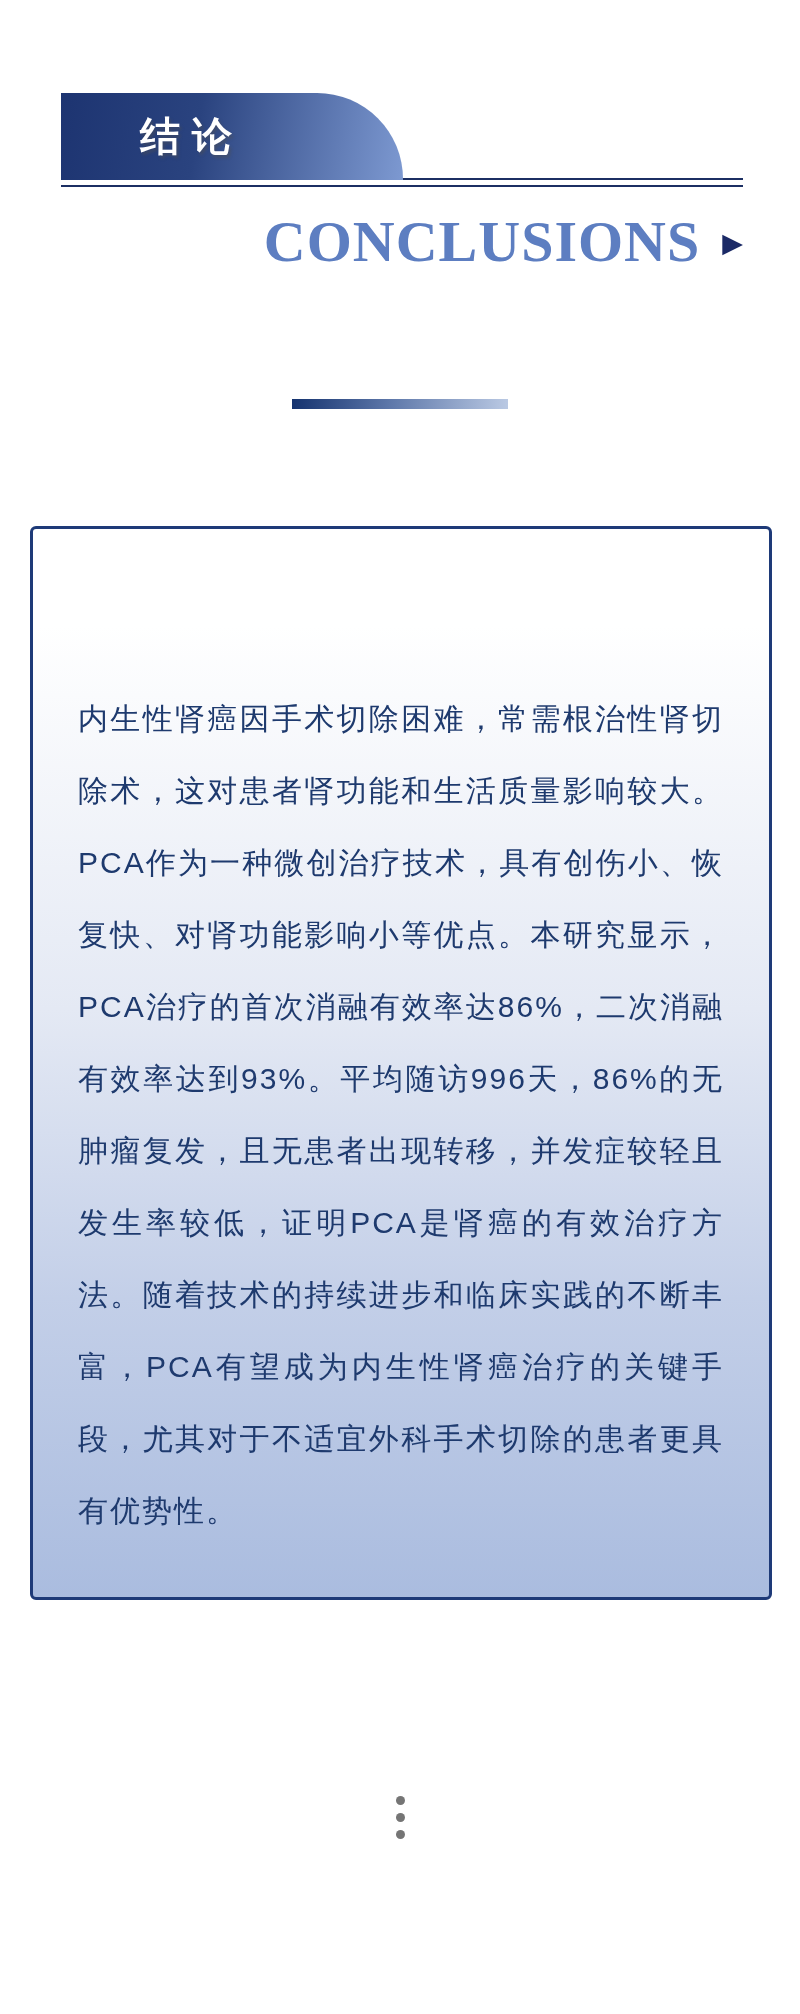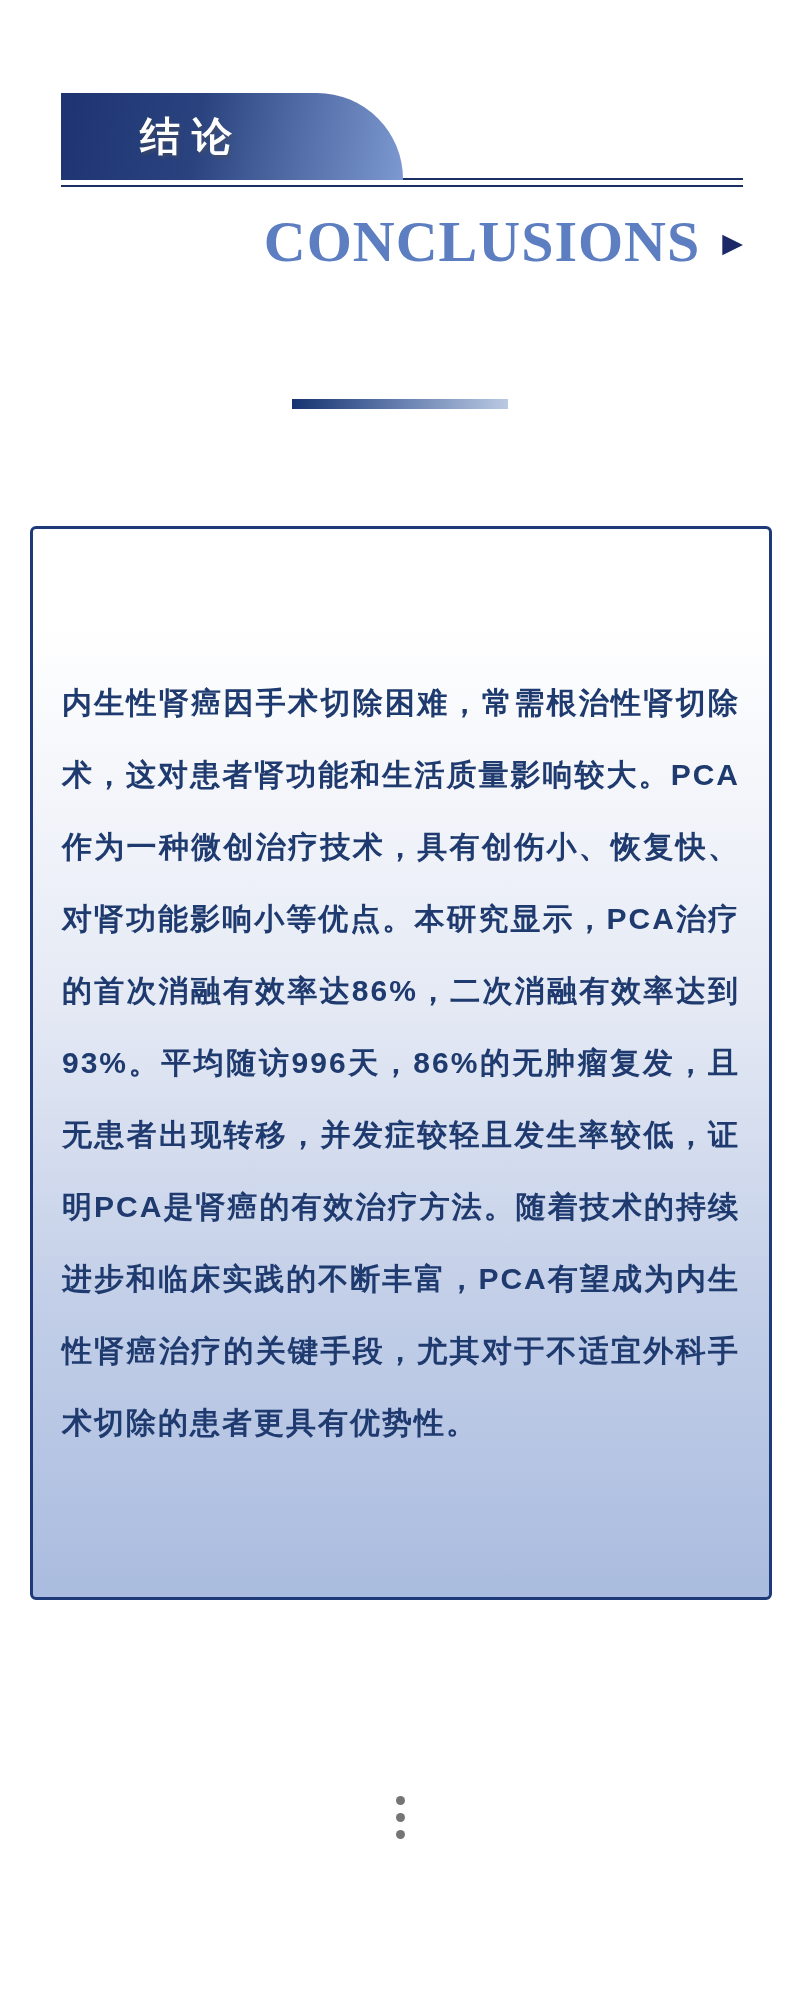--- a/index.html
+++ b/index.html
@@ -62,29 +62,28 @@
   
   .card{
     position:absolute;left:30px;top:526px;width:742px;height:1074px;
     box-sizing:border-box;
     border:3px solid #1e3a78;
     border-radius:6px;
     background:linear-gradient(180deg,#ffffff 0%,#ffffff 9%,#e4e9f4 45%,#c3cfe8 72%,#aabcdf 100%);
     padding:138px 29px 0 29px;
   }
   .card-paragraph{
-    margin:0;
+    margin:16px;
     font-size:30px;
     line-height:72px;
     letter-spacing:2px;
     color:#1e3a6e;
     text-align:justify;
     text-justify:inter-character;
     text-align-last:left;
-    font-weight:bold;
   }
   
   .dots{
     position:absolute;left:0;top:1796px;width:100%;
     display:flex;flex-direction:column;align-items:center;gap:8px;
   }
   .dot{
     width:9px;height:9px;border-radius:50%;
     background:#757575;
   }

